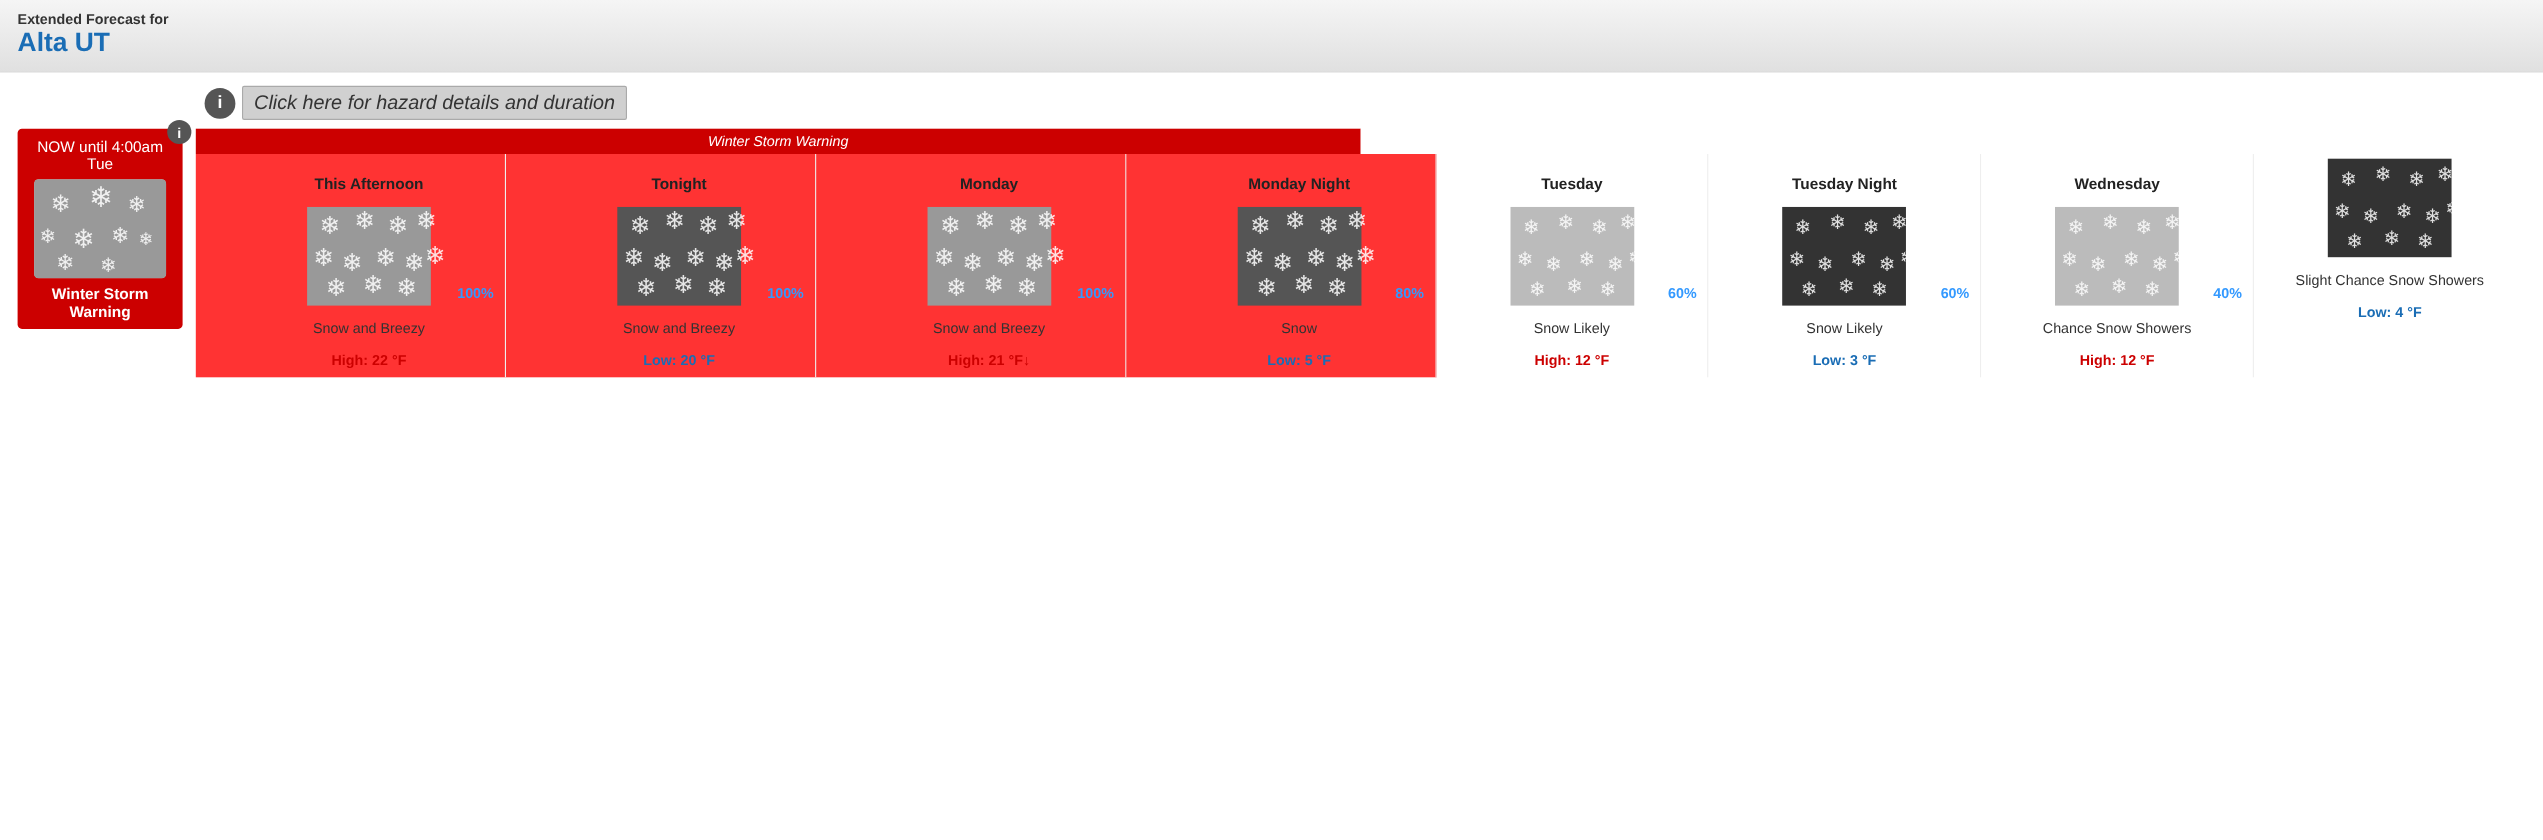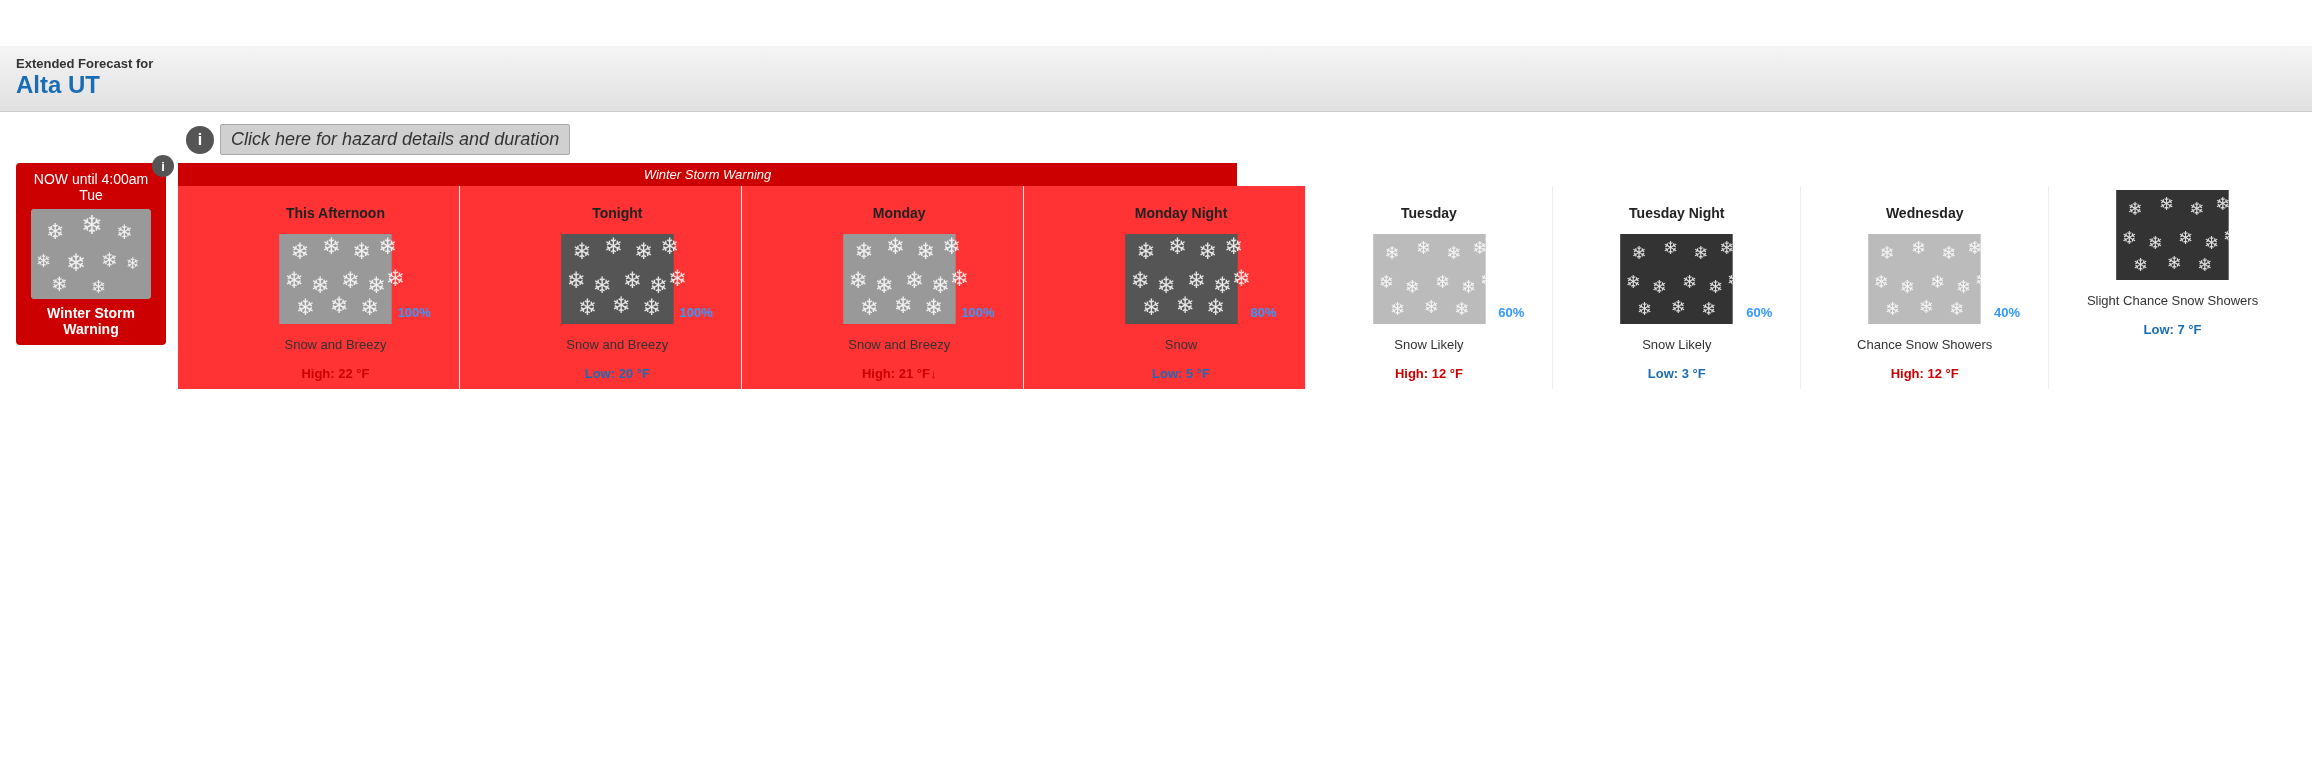--- a/index.html
+++ b/index.html
@@ -6,21 +6,20 @@
     body {
       font-family: Arial, sans-serif;
       background: #fff;
       color: #333;
       font-size: 14px;
     }
     .header {
       background: linear-gradient(to bottom, #f5f5f5, #e0e0e0);
       padding: 10px 16px 12px;
       border-bottom: 1px solid #ccc;
-      margin-top: 46px;
     }
     .header-subtitle {
       font-size: 13px;
       font-weight: bold;
       color: #333;
     }
     .header-title {
       font-size: 24px;
       font-weight: bold;
       color: #1a6db5;
@@ -144,21 +143,21 @@
     }
     .col-icon-wrap {
       position: relative;
       width: 100%;
       height: 90px;
       margin-bottom: 2px;
     }
     .col-precip {
       position: absolute;
       bottom: 4px;
-      right: 22px;
+      right: 4px;
       color: #3399ff;
       font-weight: bold;
       font-size: 13px;
     }
     .col-desc {
       font-size: 13px;
       color: #333;
       min-height: 36px;
       display: flex;
       align-items: center;
@@ -400,19 +399,19 @@
                 <text x="28" y="52" font-size="16" fill="white" opacity="0.85">❄</text>
                 <text x="55" y="48" font-size="16" fill="white" opacity="0.85">❄</text>
                 <text x="78" y="52" font-size="16" fill="white" opacity="0.85">❄</text>
                 <text x="95" y="46" font-size="16" fill="white" opacity="0.85">❄</text>
                 <text x="15" y="72" font-size="16" fill="white" opacity="0.85">❄</text>
                 <text x="45" y="70" font-size="16" fill="white" opacity="0.85">❄</text>
                 <text x="72" y="72" font-size="16" fill="white" opacity="0.85">❄</text>
               </svg>
             </div>
             <div class="col-desc">Slight Chance Snow Showers</div>
-            <div class="col-temp low">Low: 7 °F</div>
+            <div class="col-temp low">Low: 4 °F</div>
           </div>
         </div>
     </div>
 
   </div>
 </div>
 
 </body></html>

